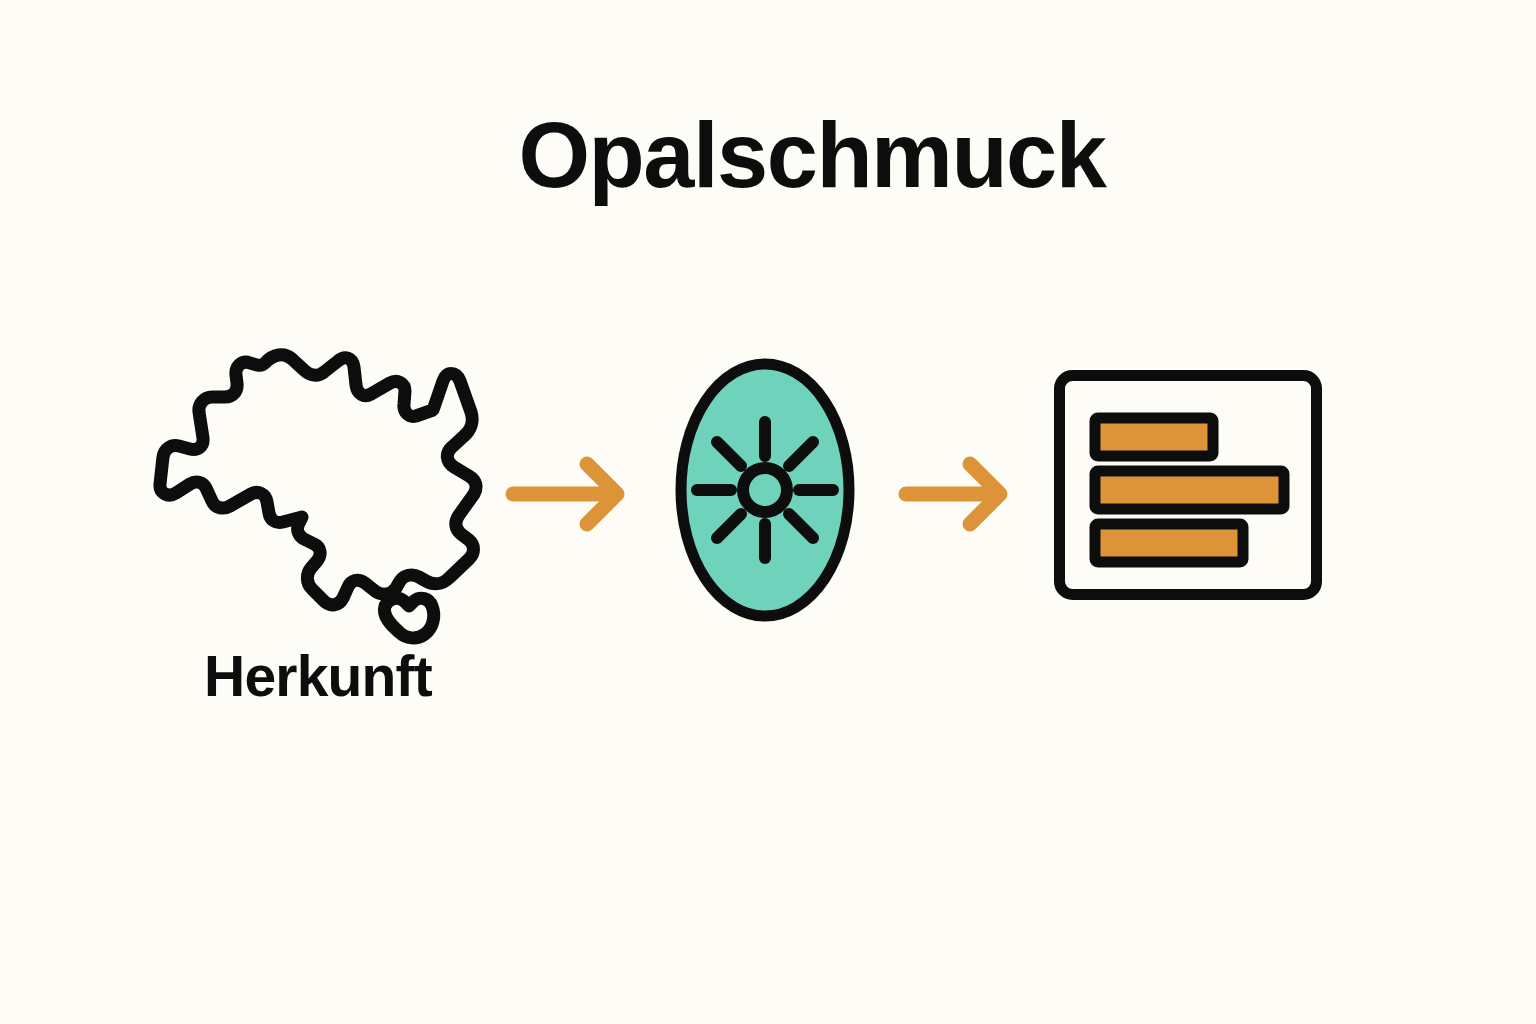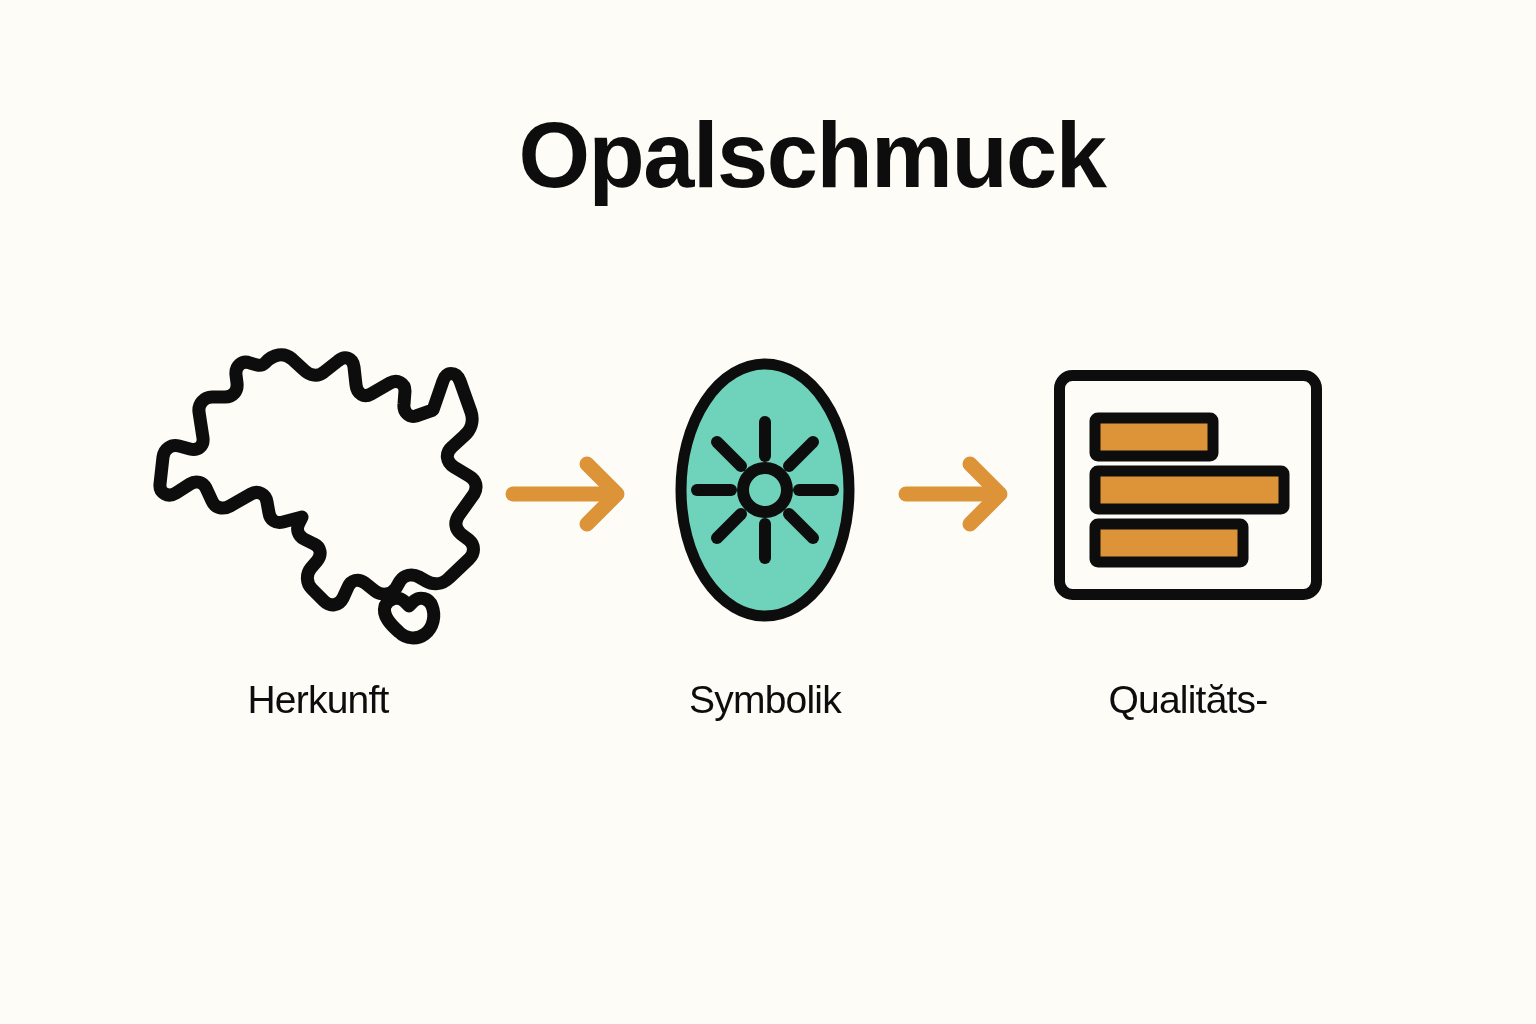--- a/index.html
+++ b/index.html
@@ -66,26 +66,25 @@
     align-items: center;
     justify-content: center;
   }
 
   .step-label {
     position: absolute;
     top: 302px;
     left: 0;
     width: 340px;
     text-align: center;
-    font-size: 39px;
+    font-size: 57px;
     line-height: 1.22;
-    font-weight: 400;
+    font-weight: 700;
     letter-spacing: -0.8px;
     color: #0d0d0d;
-    margin-top: 34px;
   }
 
   
   .arrow {
     position: absolute;
     top: 452px;
     width: 130px;
     height: 84px;
   }
   .arrow-1 { left: 505px; }
@@ -202,39 +201,38 @@
               <line x1="134" y1="134" x2="168" y2="134"></line>
 
               <line x1="52" y1="86" x2="76" y2="110"></line>
               <line x1="124" y1="158" x2="148" y2="182"></line>
               <line x1="148" y1="86" x2="124" y2="110"></line>
               <line x1="76" y1="158" x2="52" y2="182"></line>
             </g>
           </svg>
         </span>
       </div>
-      <div class="step-label">Symbolik</div>
     </div>
 
     <div class="step step-3">
       <div class="icon-box">
         <span>
           <svg width="268" height="240" viewBox="0 0 268 240" aria-hidden="true">
 
             <rect x="5.5" y="5.5" width="257" height="219" rx="13" ry="13" fill="#fdfcf7" stroke="#0d0d0d" stroke-width="11"></rect>
 
             <rect x="41" y="48" width="118" height="38" rx="3" ry="3" fill="#dd9438" stroke="#0d0d0d" stroke-width="11"></rect>
 
             <rect x="41" y="101" width="189" height="38" rx="3" ry="3" fill="#dd9438" stroke="#0d0d0d" stroke-width="11"></rect>
 
             <rect x="41" y="154" width="148" height="38" rx="3" ry="3" fill="#dd9438" stroke="#0d0d0d" stroke-width="11"></rect>
           </svg>
         </span>
       </div>
-      <div class="step-label"><span>Qualităts-</span><br></div>
+      <div class="step-label"><br></div>
     </div>
 
   </div>
 
   <div class="arrow arrow-1">
     <svg width="130" height="84" viewBox="0 0 130 84" aria-hidden="true">
       <g fill="none" stroke="#dd9438" stroke-width="15" stroke-linecap="round" stroke-linejoin="round">
         <line x1="8" y1="42" x2="105" y2="42"></line>
         <polyline points="82,12 112,42 82,72"></polyline>
       </g>

